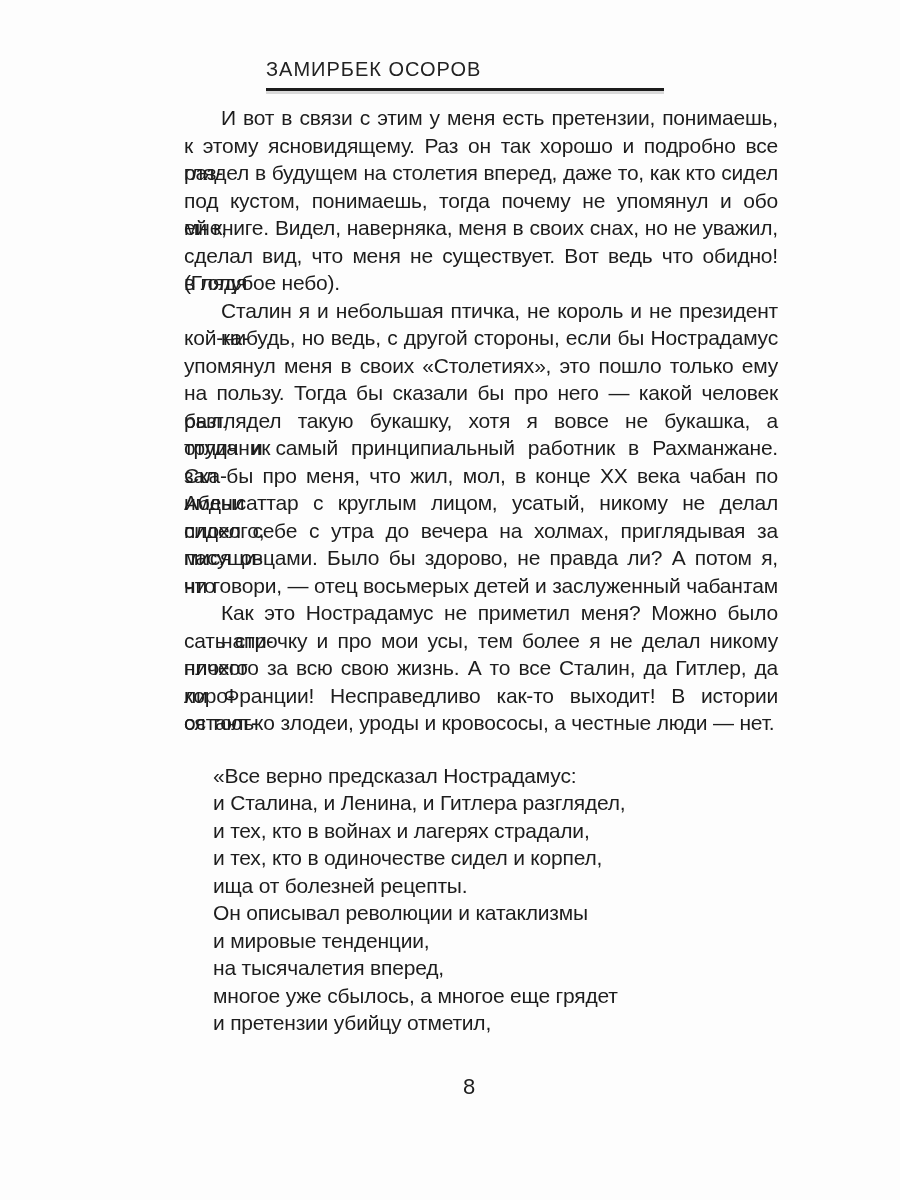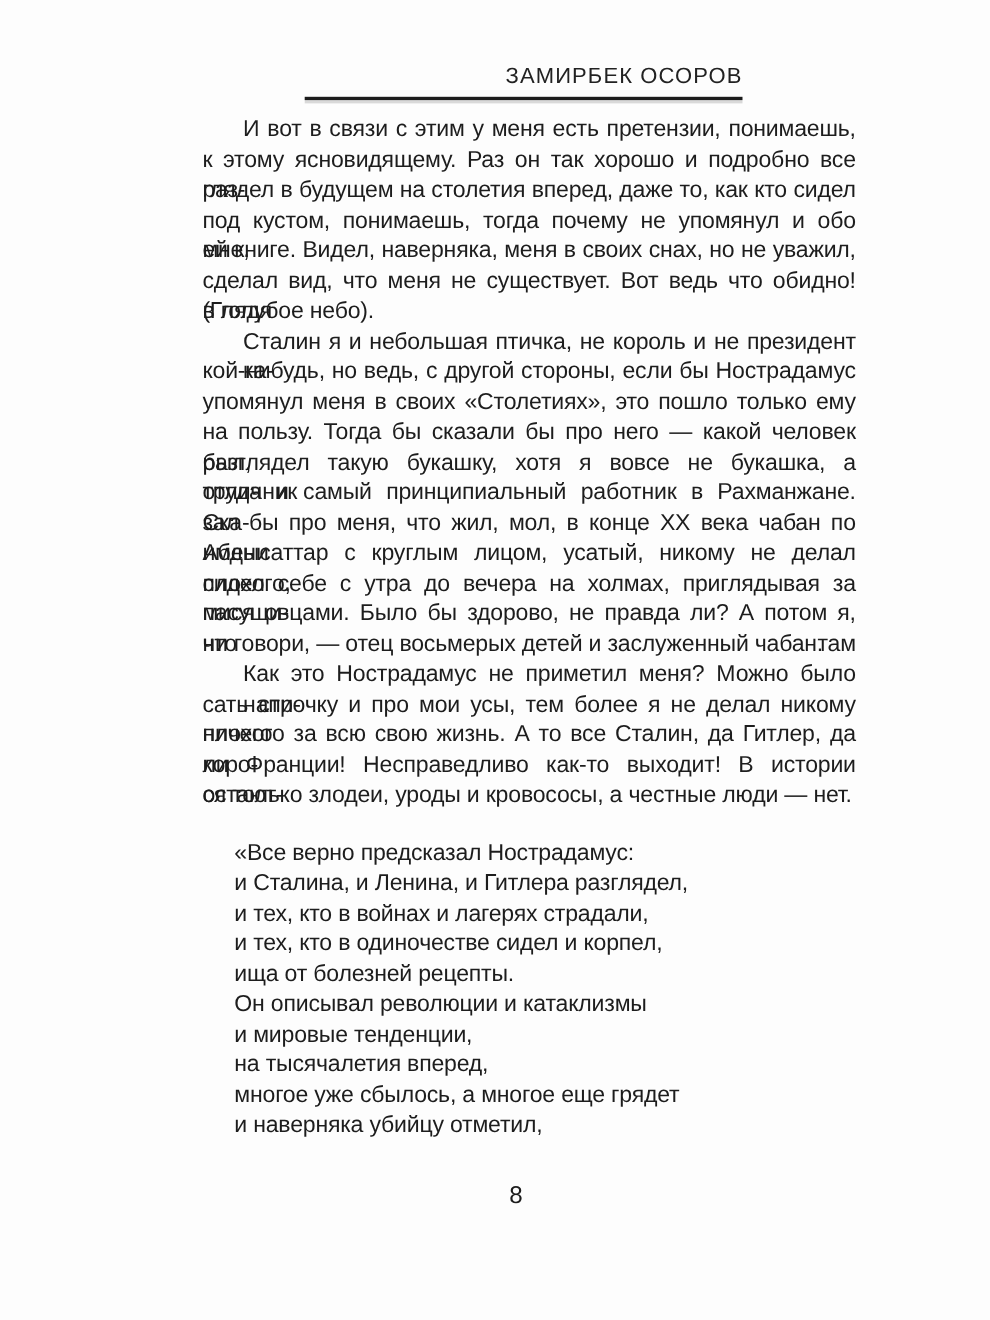--- a/index.html
+++ b/index.html
@@ -11,22 +11,22 @@
     position: relative;
     overflow: hidden;
   }
   .page {
     position: absolute; inset: 0;
     background: #fdfdfd;
   }
   
   .running-header {
     position: absolute;
-    left: 277px; top: 58px; width: 398px;
-    text-align: right;
+    left: 266px; top: 58px; width: 398px;
+    text-align: left;
   }
   .author {
     font-size: 20px;
     letter-spacing: 1px;
     color: #222;
     white-space: nowrap;
   }
   .header-rule {
     margin-top: 7px;
     height: 3px;
@@ -113,19 +113,19 @@
     <div class="verse">
         <div class="line">«Все верно предсказал Нострадамус:</div>
         <div class="line">и Сталина, и Ленина, и Гитлера разглядел,</div>
         <div class="line">и тех, кто в войнах и лагерях страдали,</div>
         <div class="line">и тех, кто в одиночестве сидел и корпел,</div>
         <div class="line">ища от болезней рецепты.</div>
         <div class="line">Он описывал революции и катаклизмы</div>
         <div class="line">и мировые тенденции,</div>
         <div class="line">на тысячалетия вперед,</div>
         <div class="line">многое уже сбылось, а многое еще грядет</div>
-        <div class="line">и наверняка убийцу отметил,</div>
+        <div class="line">и претензии убийцу отметил,</div>
       </div>
   </div>
 
   <div class="page-number">8</div>
 
 </div>
 
 </body></html>

